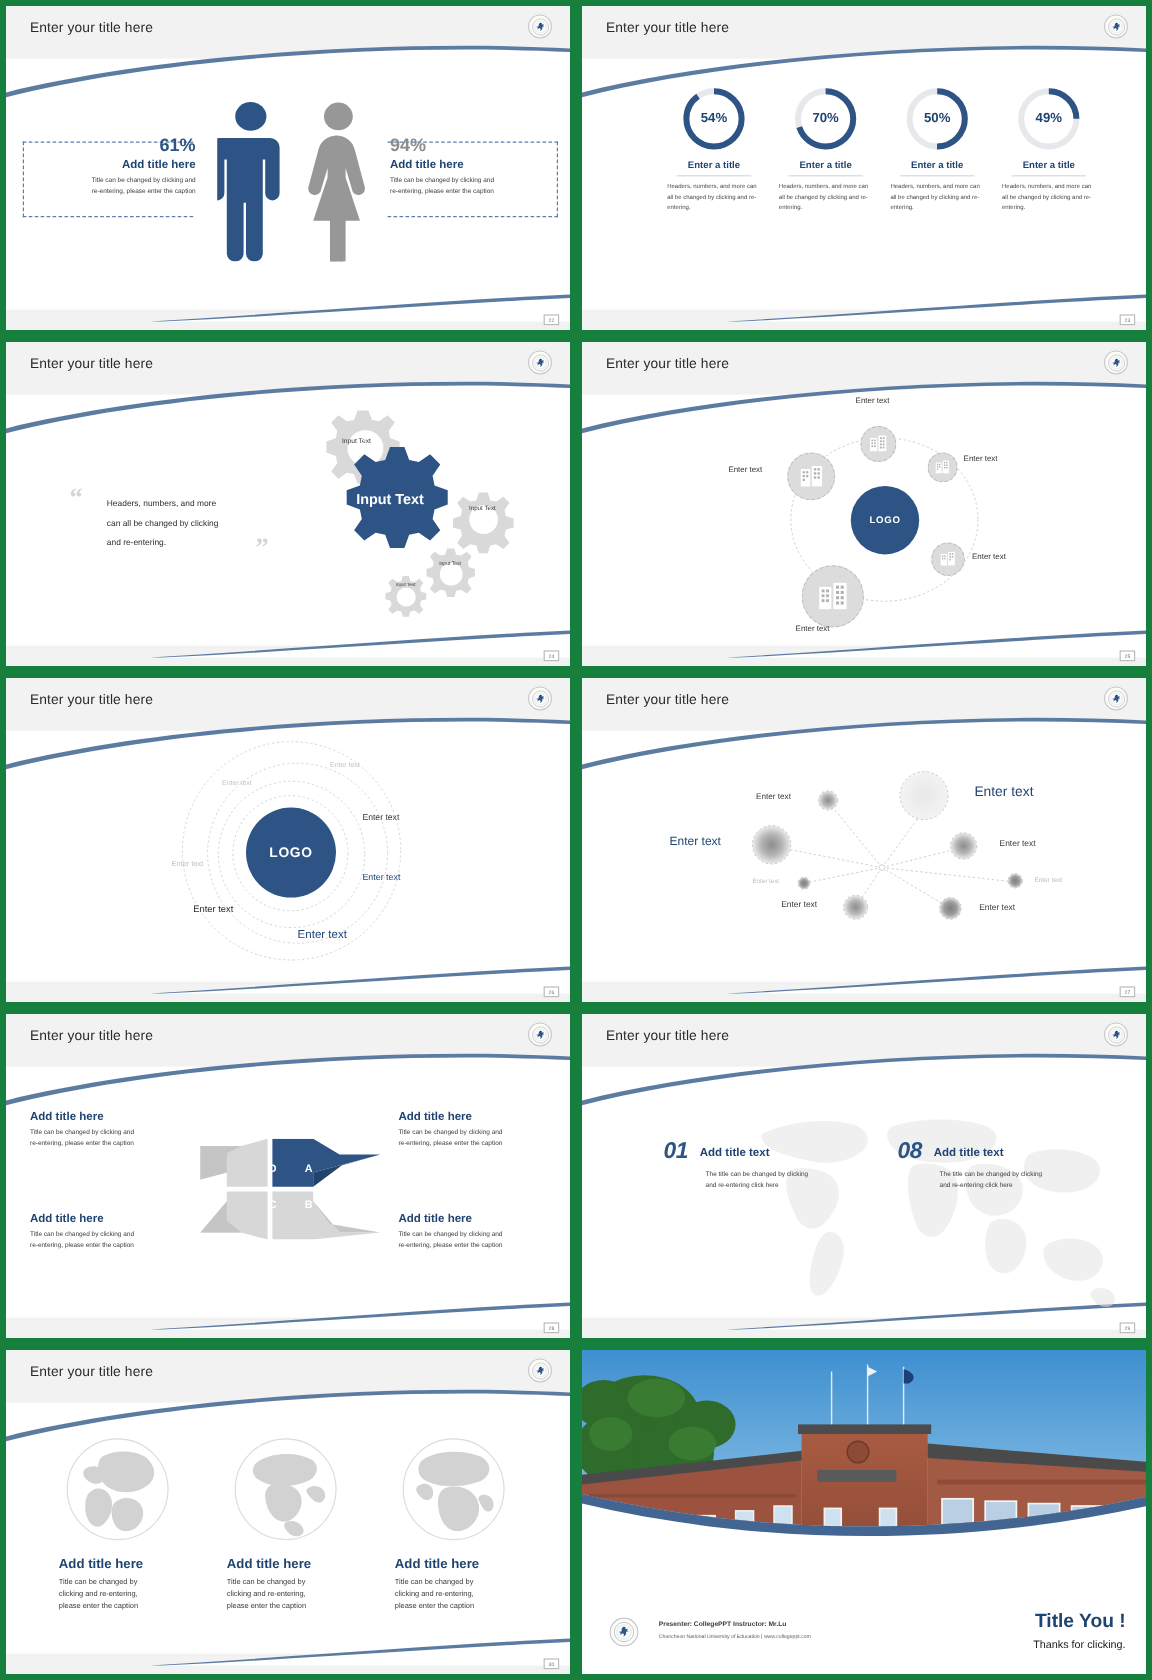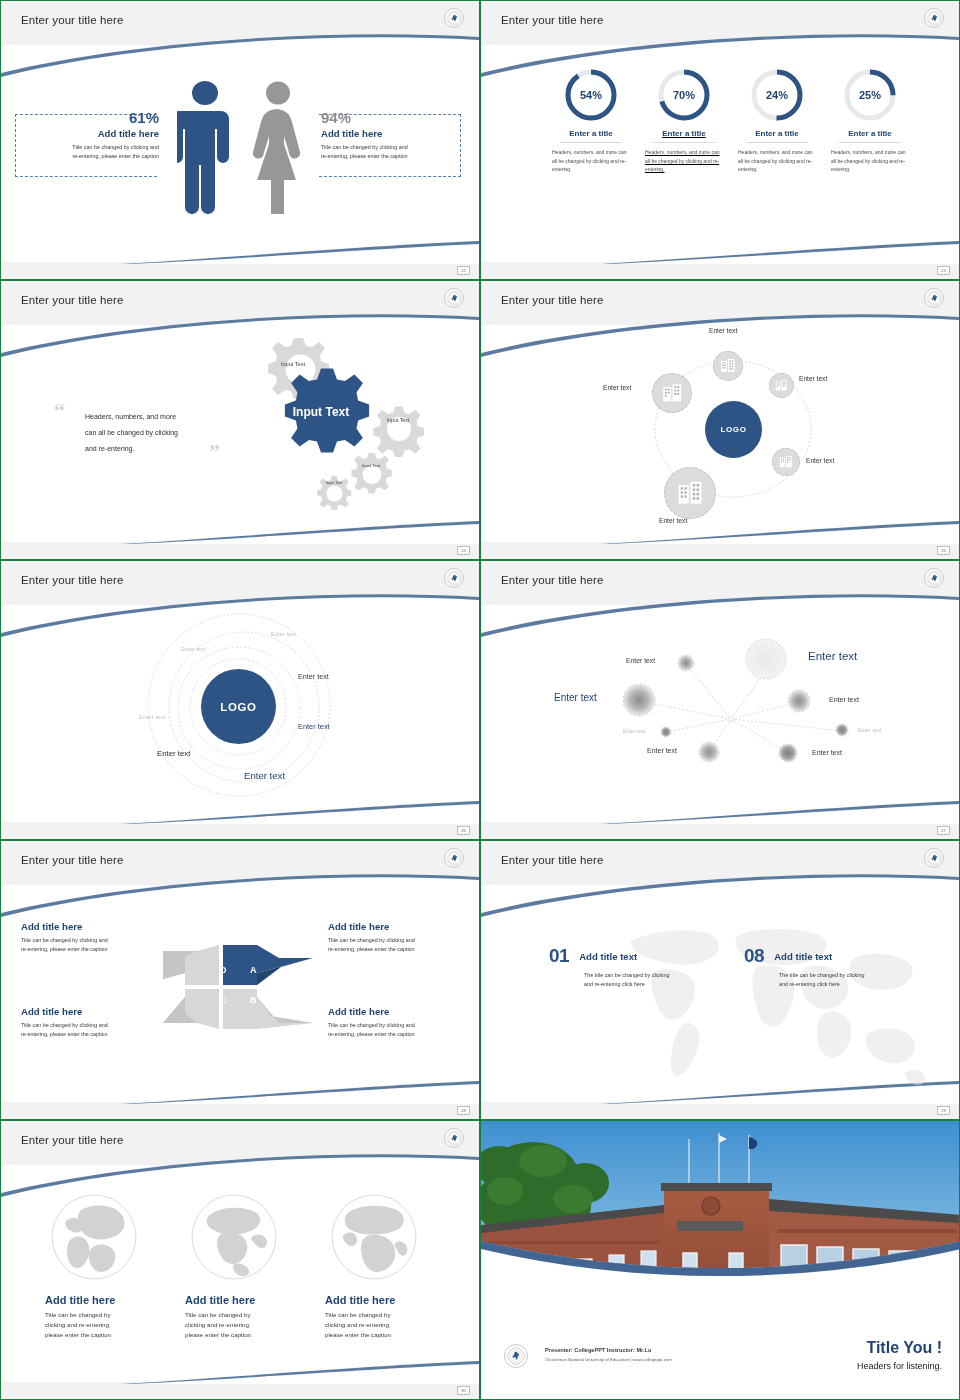--- a/index.html
+++ b/index.html
@@ -13,21 +13,21 @@
     width:960px; height:1400px;
     display:grid;
     grid-template-columns: 480px 480px;
     grid-template-rows: repeat(5, 280px);
   }
   .slide {
     position:relative;
     width:480px; height:280px;
     background:#ffffff;
     overflow:hidden;
-    border:1px solid #15803d;
+    border:5px solid #15803d;
   }
   
   .hdr {
     position:absolute; left:0; top:0; width:100%; height:44px;
     background:#f2f2f2;
     z-index:1;
   }
   .slide-title {
     position:absolute; left:20px; top:13px;
     font-size:11.5px; color:#2b2b2b; letter-spacing:.1px;
@@ -96,21 +96,21 @@
     position:absolute; border-radius:50%; background:#dcdcdc;
     border:1px dashed #bdbdbd; display:flex;
     align-items:center; justify-content:center;
   }
   .nodetxt { position:absolute; font-size:6.6px; color:#333; white-space:nowrap; }
 
   
   .x-col { position:absolute; width:150px; }
 
   
-  .bignum { font-size:19px; font-weight:bold; color:#2d5485;
+  .bignum { font-size:19px; font-style:italic; font-weight:bold; color:#2d5485;
             letter-spacing:-.5px; }
 
   
   .globe-col { position:absolute; width:135px; }
 
   
   .photo { position:absolute; left:0; top:0; width:480px; height:200px; overflow:hidden; }
   .thanks-big { font-size:16px; font-weight:bold; color:#1f4472; }
   .thanks-sub { font-size:9px; color:#1c1c1c; }
   .pres-line1 { font-size:5.6px; color:#3b3b3b; font-weight:bold; }
@@ -192,51 +192,51 @@
           <svg width="56" height="56" viewBox="0 0 56 56">
             <circle cx="28" cy="28" r="23" fill="none" stroke="#e6e8eb" stroke-width="5"></circle>
             <circle cx="28" cy="28" r="23" fill="none" stroke="#2d5485" stroke-width="5" stroke-dasharray="130.1 144.5" stroke-linecap="butt" transform="rotate(-90 28 28)"></circle>
           </svg>
           <div class="val">54%</div>
         </div>
         <div class="donut-title">Enter a title</div>
         <div class="donut-rule"></div>
         <div class="donut-cap">Headers, numbers, and more can all be changed by clicking and re-entering.</div>
       </div>
-      <div class="donut-wrap" style="left:156px;text-decoration:underline;">
+      <div class="donut-wrap" style="left:156px;">
         <div class="donut">
           <svg width="56" height="56" viewBox="0 0 56 56">
             <circle cx="28" cy="28" r="23" fill="none" stroke="#e6e8eb" stroke-width="5"></circle>
             <circle cx="28" cy="28" r="23" fill="none" stroke="#2d5485" stroke-width="5" stroke-dasharray="101.2 173.4" stroke-linecap="butt" transform="rotate(-90 28 28)"></circle>
           </svg>
           <div class="val">70%</div>
         </div>
         <div class="donut-title">Enter a title</div>
         <div class="donut-rule"></div>
         <div class="donut-cap">Headers, numbers, and more can all be changed by clicking and re-entering.</div>
       </div>
       <div class="donut-wrap" style="left:249px;">
         <div class="donut">
           <svg width="56" height="56" viewBox="0 0 56 56">
             <circle cx="28" cy="28" r="23" fill="none" stroke="#e6e8eb" stroke-width="5"></circle>
             <circle cx="28" cy="28" r="23" fill="none" stroke="#2d5485" stroke-width="5" stroke-dasharray="72.3 202.3" stroke-linecap="butt" transform="rotate(-90 28 28)"></circle>
           </svg>
-          <div class="val">24%</div>
+          <div class="val">50%</div>
         </div>
         <div class="donut-title">Enter a title</div>
         <div class="donut-rule"></div>
         <div class="donut-cap">Headers, numbers, and more can all be changed by clicking and re-entering.</div>
       </div>
       <div class="donut-wrap" style="left:342px;">
         <div class="donut">
           <svg width="56" height="56" viewBox="0 0 56 56">
             <circle cx="28" cy="28" r="23" fill="none" stroke="#e6e8eb" stroke-width="5"></circle>
             <circle cx="28" cy="28" r="23" fill="none" stroke="#2d5485" stroke-width="5" stroke-dasharray="36.1 238.4" stroke-linecap="butt" transform="rotate(-90 28 28)"></circle>
           </svg>
-          <div class="val">25%</div>
+          <div class="val">49%</div>
         </div>
         <div class="donut-title">Enter a title</div>
         <div class="donut-rule"></div>
         <div class="donut-cap">Headers, numbers, and more can all be changed by clicking and re-entering.</div>
       </div>
     </div>
     <div class="footbar"></div>
     <div class="pagenum">23</div>
   </div>
 
@@ -846,17 +846,17 @@
       <div class="logo-badge" style="left:23px; right:auto; top:223px; width:24px; height:24px;">
         <svg width="18" height="18" viewBox="0 0 20 20">
           <circle cx="10" cy="10" r="9" fill="none" stroke="#b9b9b9" stroke-width=".7"></circle>
           <circle cx="10" cy="10" r="6.6" fill="none" stroke="#d5d5d5" stroke-width=".5"></circle>
           <path d="M10 5.2 C11.6 5.2 12 6.6 11.2 7.6 L13.6 6.8 L12.8 8.6 L14.4 9.4 L11.8 9.8 C12.6 11.4 11.4 13.6 9.4 14.4 C10.6 12.6 9.8 11.6 8.6 11.2 L6.4 12.8 L7 10.6 L5 10 L8 9.2 C7.4 7.4 8.4 5.2 10 5.2 Z" fill="#2d5485"></path>
         </svg>
       </div>
       <div class="pres-line1" style="position:absolute; left:64px; top:226px;">Presenter: CollegePPT   Instructor: Mr.Lu</div>
       <div class="pres-line2" style="position:absolute; left:64px; top:236px;">Chuncheon National University of Education  |  www.collegeppt.com</div>
       <div class="thanks-big" style="position:absolute; right:17px; top:218px;">Title You !</div>
-      <div class="thanks-sub" style="position:absolute; right:17px; top:240px;">Headers for listening.</div>
+      <div class="thanks-sub" style="position:absolute; right:17px; top:240px;">Thanks for clicking.</div>
     </div>
   </div>
 
 </div>
 
 </body></html>

